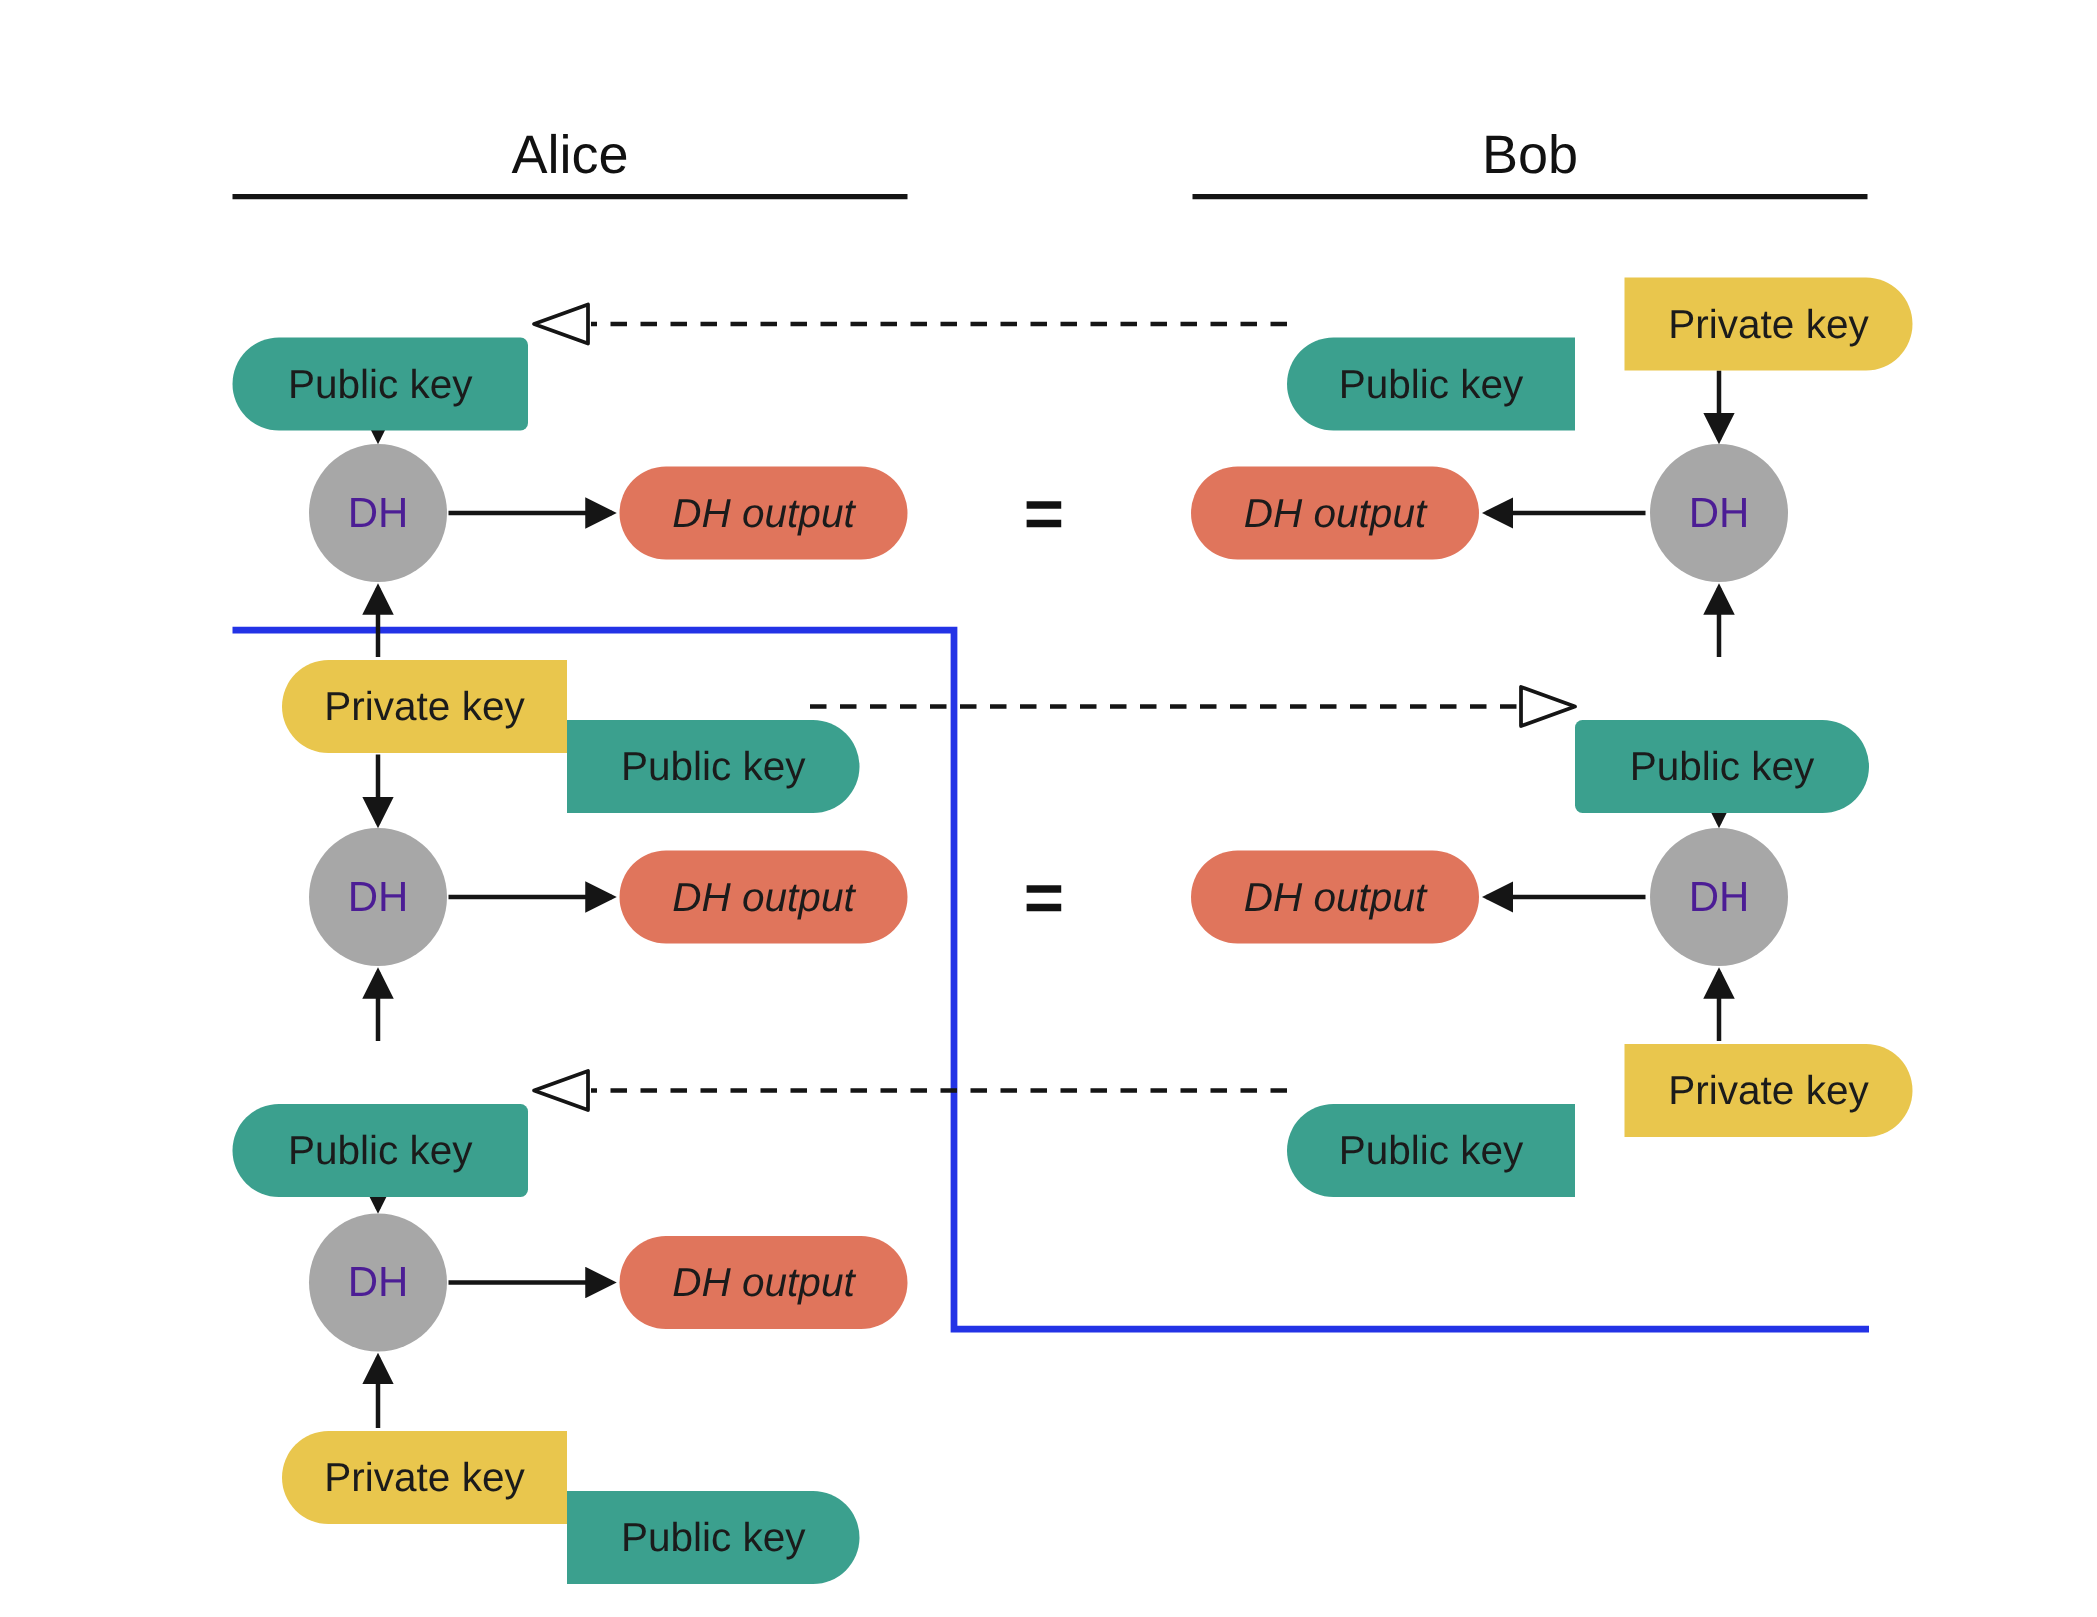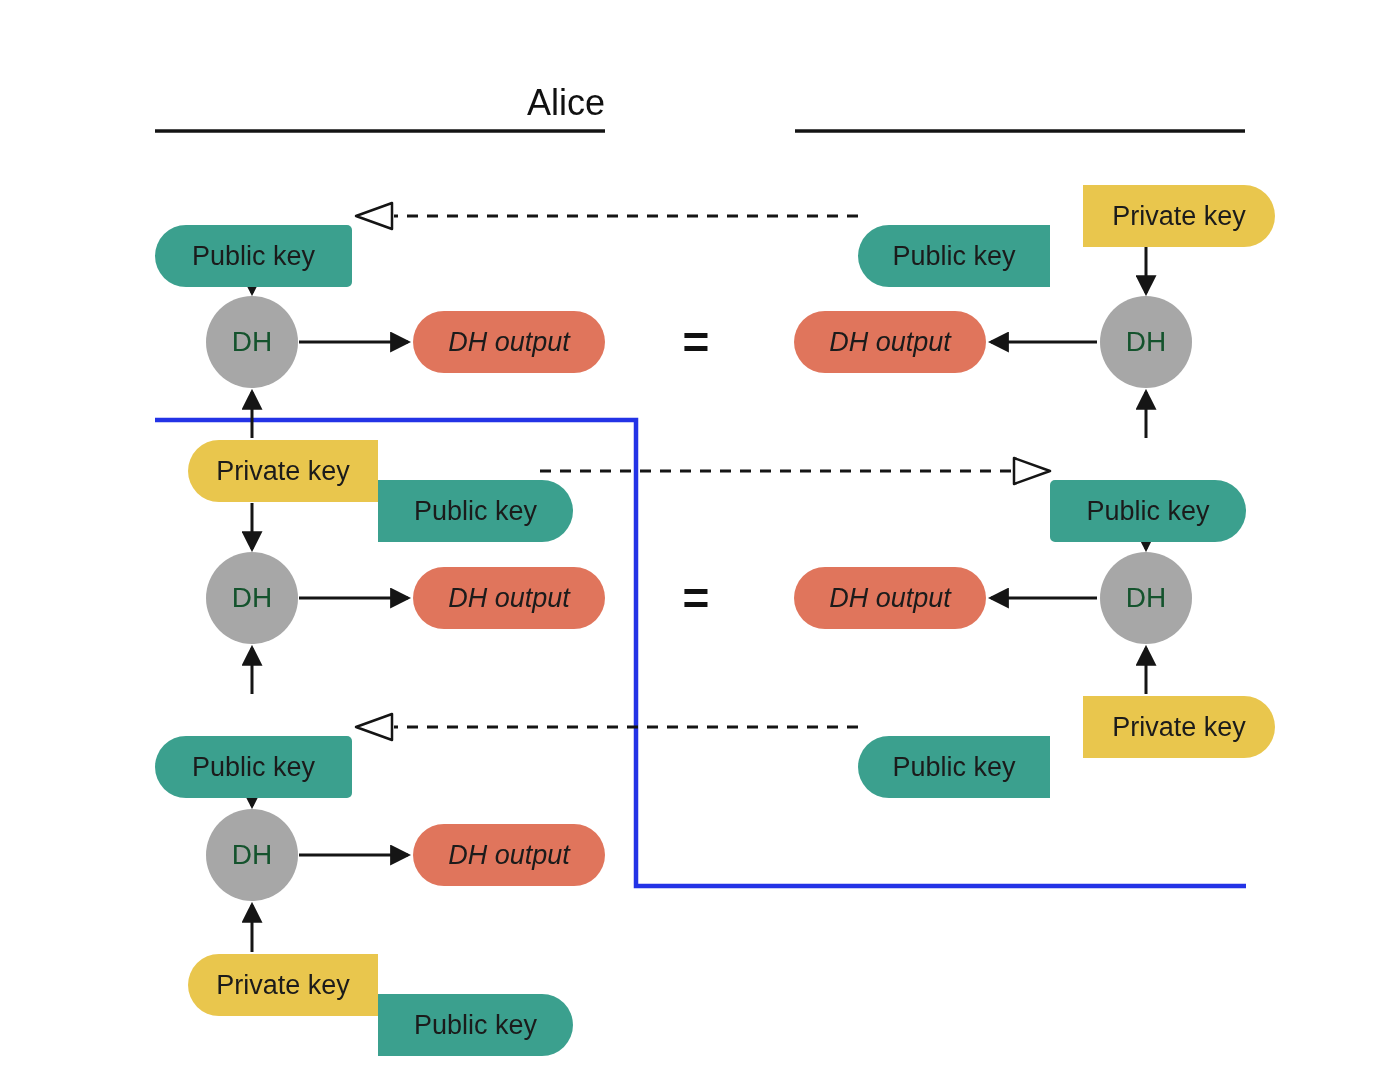--- a/index.html
+++ b/index.html
@@ -17,21 +17,21 @@
   .half{height:62px;display:flex;align-items:center;justify-content:center;font-size:27px;color:var(--text);}
   .teal{background:var(--public-key);margin-top:40px;}
   .yellow{background:var(--private-key);margin-left:33px;}
   .orange{background:var(--dh-output);}
   .rl{border-radius:31px 5px 5px 31px;}
   .rr{border-radius:5px 31px 31px 5px;}
   .rl0{border-radius:31px 0 0 31px;}
   .rr0{border-radius:0 31px 31px 0;}
   .rfull{border-radius:31px;font-style:italic;}
   .dh{position:absolute;width:92px;height:92px;border-radius:50%;background:var(--dh-node);
-      display:flex;align-items:center;justify-content:center;font-size:28px;color:#14532d;}
+      display:flex;align-items:center;justify-content:center;font-size:28px;color:#4c1d95;}
   .equals{position:absolute;width:64px;height:60px;display:flex;align-items:center;justify-content:center;
           font-size:46px;font-weight:700;color:#111;}
   .caption{position:absolute;font-size:27px;color:var(--ratchet-line);}
   .wire{stroke:var(--line);stroke-width:3;}
   .dash{stroke:var(--line);stroke-width:3;stroke-dasharray:11 9;}
   .head-open{fill:#ffffff;stroke:var(--line);stroke-width:2.5;stroke-linejoin:round;}
   .ratchet{fill:none;stroke:var(--ratchet-line);stroke-width:4.5;}
   .rule{stroke:#141414;stroke-width:3.5;}
 </style>
 </head>
@@ -69,21 +69,22 @@
     <line class="wire" marker-end="url(#arr)" x1="1146" y1="694" x2="1146" y2="648"></line>
 
     <line class="dash" x1="858" y1="216" x2="394" y2="216"></line>
     <polygon class="head-open" points="356,216 392,203 392,229"></polygon>
     <line class="dash" x1="540" y1="471" x2="1012" y2="471"></line>
     <polygon class="head-open" points="1050,471 1014,458 1014,484"></polygon>
     <line class="dash" x1="858" y1="727" x2="394" y2="727"></line>
     <polygon class="head-open" points="356,727 392,714 392,740"></polygon>
   </svg>
 
-  <div class="hdr" style="left:155px;top:82px;text-align:right;">Alice</div>
+  <div class="hdr" style="left:155px;top:82px;">Alice</div>
+  <div class="hdr" style="left:795px;top:82px;">Bob</div>
 
   <div class="pill teal rl" style="left:155px;top:185px;width:197px;">Public key</div>
 
   <div class="dh" style="left:206px;top:296px;">DH</div>
   <div class="pill orange rfull" style="left:413px;top:311px;width:192px;">DH output</div>
 
   <div class="keypair" style="left:155px;top:440px;">
     <div class="half yellow rl0" style="width:190px;">Private key</div>
     <div class="half teal rr0" style="width:195px;">Public key</div>
   </div>

